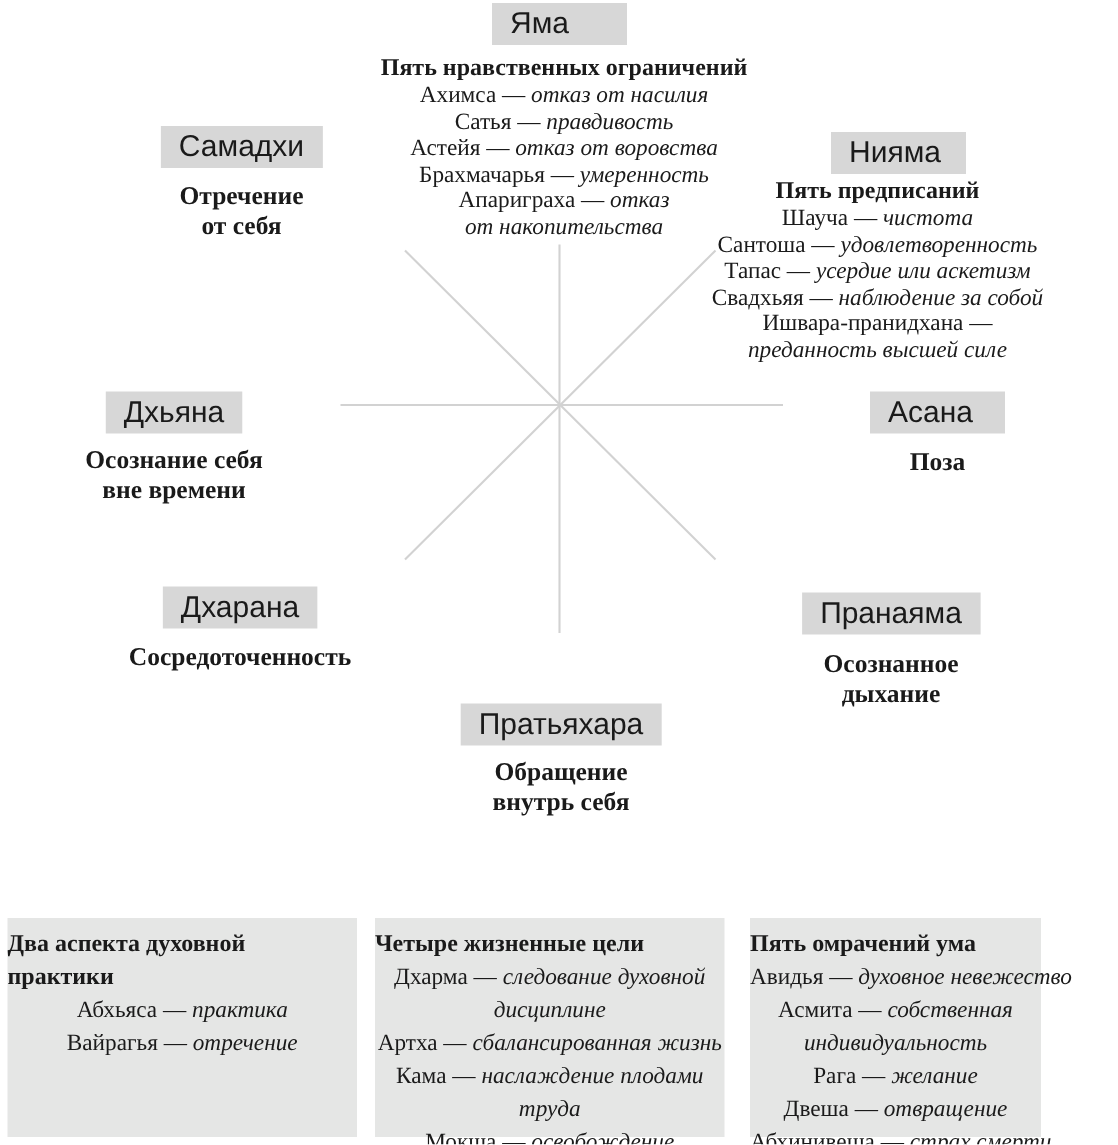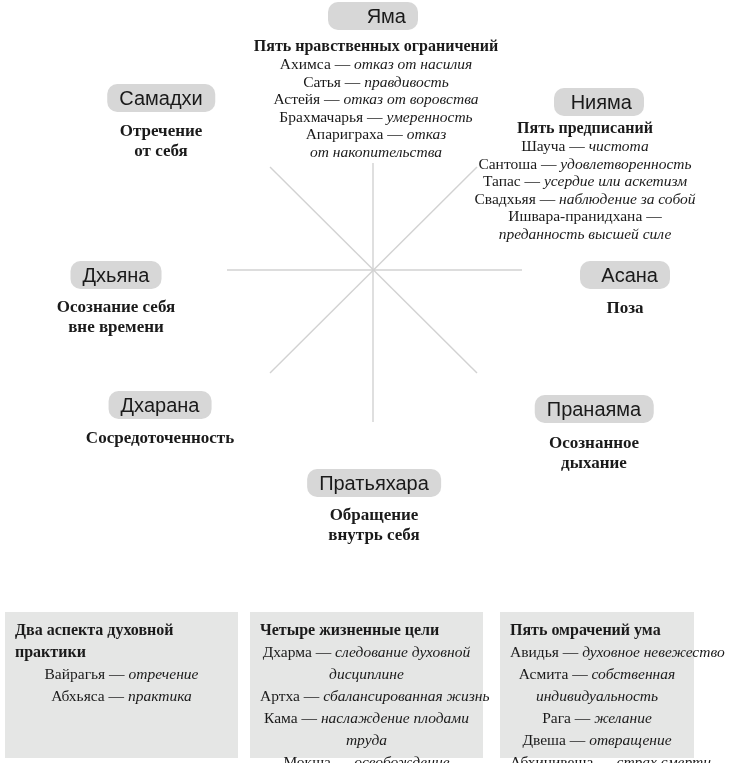--- a/index.html
+++ b/index.html
@@ -7,37 +7,37 @@
     position:relative;width:745px;height:763px;background:#fff;
     font-family:"Liberation Serif",serif;color:var(--text,#1a1a1a);
     overflow:hidden;
   }
   .star-svg{position:absolute;left:0;top:0;pointer-events:none;}
   .label{
     position:absolute;transform:translateX(-50%);
     background:var(--label-bg,#d7d7d7);
     font-family:"Liberation Sans",sans-serif;
     font-size:20px;line-height:1.3;padding:1px 12px;
-    min-width:66px;text-align:right;white-space:nowrap;border-radius:10px;
+    min-width:66px;text-align:left;white-space:nowrap;
   }
   .subtitle{
     position:absolute;transform:translateX(-50%);
     font-weight:bold;font-size:17px;line-height:1.15;
     text-align:center;white-space:pre-line;
   }
   .block{
     position:absolute;transform:translateX(-50%);
     text-align:center;
   }
   .block .heading{font-weight:bold;font-size:16px;line-height:18px;white-space:nowrap;}
   .block .line{font-size:15.5px;line-height:17.5px;white-space:nowrap;}
   .d{font-style:italic;}
   .panel{
     position:absolute;top:612px;height:146px;box-sizing:border-box;
-    background:var(--panel-bg,#e5e6e5);padding:7px 10px;
+    background:var(--panel-bg,#e5e6e5);padding:7px 0;
   }
   .panel .title{font-weight:bold;font-size:16px;line-height:22px;white-space:pre-line;}
   .panel .line{font-size:15.5px;line-height:22px;white-space:nowrap;text-align:center;}
 </style>
 </head>
 <body>
 
 <div class="canvas" style="--label-bg: #d7d7d7; --panel-bg: #e5e6e5; --star-line: #d2d2d2; --text: #1a1a1a;">
 
   <svg class="star-svg" width="745" height="763" viewBox="0 0 745 763">
@@ -92,22 +92,22 @@
 дыхание</div>
 
   <div class="label" style="left:374px;top:469px">Пратьяхара</div>
   <div class="subtitle" style="left:374px;top:505px">Обращение
 внутрь себя</div>
 
   <div class="panel" style="left:5px;width:233px">
     <div class="title">Два аспекта духовной
 практики</div>
     <div>
+        <div class="line"><span class="t">Абхьяса — </span><span class="d">практика</span></div>
         <div class="line"><span class="t">Вайрагья — </span><span class="d">отречение</span></div>
-        <div class="line"><span class="t">Абхьяса — </span><span class="d">практика</span></div>
       </div>
   </div>
 
   <div class="panel" style="left:250px;width:233px">
     <div class="title">Четыре жизненные цели</div>
     <div>
         <div class="line"><span class="t">Дхарма — </span><span class="d">следование духовной</span></div>
         <div class="line"><span class="t"></span><span class="d">дисциплине</span></div>
         <div class="line"><span class="t">Артха — </span><span class="d">сбалансированная жизнь</span></div>
         <div class="line"><span class="t">Кама — </span><span class="d">наслаждение плодами</span></div>

